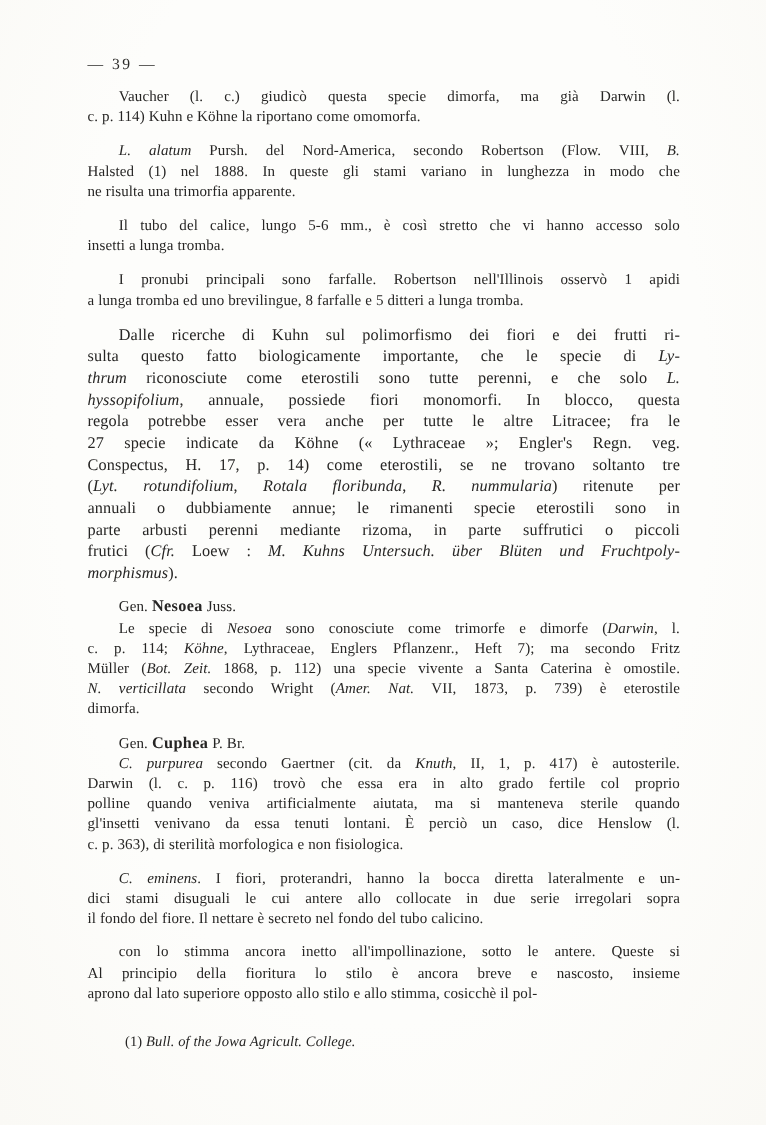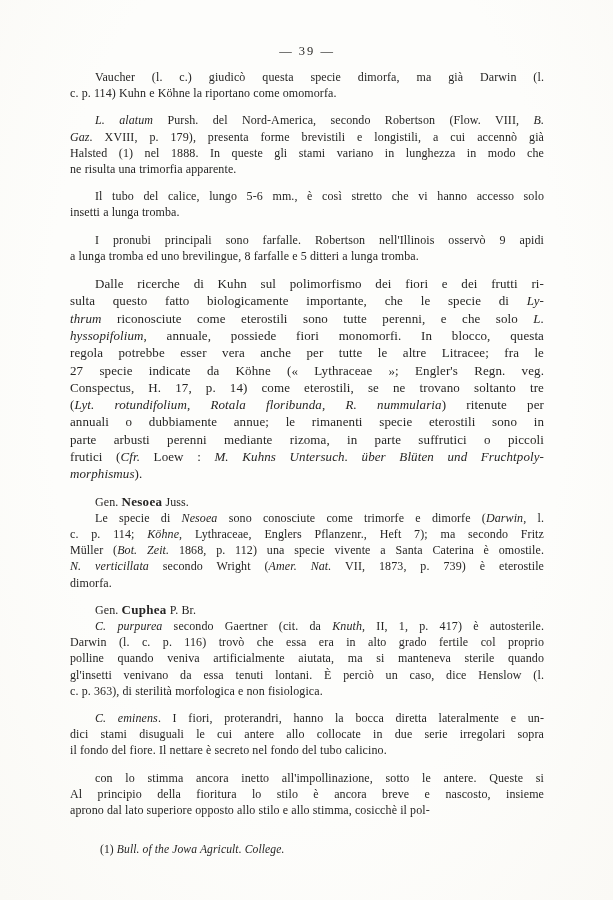--- a/index.html
+++ b/index.html
@@ -8,21 +8,21 @@
     width:613px;height:900px;
     margin:0 auto;
     background:#fcfbf8;
     background-image:radial-gradient(ellipse at 50% 40%, #fdfdfb 60%, #faf9f5 100%);
     font-family:"Liberation Serif","DejaVu Serif",serif;
     color:#262524;
     overflow:hidden;
   }
   .page-number{
     position:absolute;top:44px;left:70px;width:474px;
-    text-align:center;font-size:12.5px;letter-spacing:2px;color:#2b2a28;
+    text-align:left;font-size:12.5px;letter-spacing:2px;color:#2b2a28;
   }
   .text-block{position:absolute;top:60px;left:70px;width:474px;}
   .para{margin:0;font-size:12px;line-height:16.2px;letter-spacing:.1px;}
   .para .line{display:block;text-align:justify;text-align-last:justify;text-indent:0;}
   .para .line:first-child{text-indent:25px;}
   .para .line.last{text-align-last:left;}
   .para.note-gap{margin-top:9px;}
   .para.note + .para.note{margin-top:11px;}
   .para.main{margin-top:11px;font-size:13px;line-height:17.3px;}
   .para.heading{margin-top:11px;}
@@ -37,30 +37,29 @@
 
 <div class="sheet">
   <div class="page-number">— 39 —</div>
   <div class="text-block">
       <p class="para note note-gap">
         <span class="line"><span>Vaucher (l. c.) giudicò questa specie dimorfa, ma già Darwin (l.</span></span>
         <span class="line last"><span>c. p. 114) Kuhn e Köhne la riportano come omomorfa.</span></span>
       </p>
       <p class="para note note-gap">
         <span class="line"><i>L. alatum</i><span> Pursh. del Nord-America, secondo Robertson (Flow. VIII, </span><i>B.</i></span>
-        <span class="line"><i>Gaz.</i><span> XVIII, p. 179), presenta forme brevistili e longistili, a cui accennò già</span></span>
         <span class="line"><span>Halsted (1) nel 1888. In queste gli stami variano in lunghezza in modo che</span></span>
         <span class="line last"><span>ne risulta una trimorfia apparente.</span></span>
       </p>
       <p class="para note">
         <span class="line"><span>Il tubo del calice, lungo 5-6 mm., è così stretto che vi hanno accesso solo</span></span>
         <span class="line last"><span>insetti a lunga tromba.</span></span>
       </p>
       <p class="para note">
-        <span class="line"><span>I pronubi principali sono farfalle. Robertson nell'Illinois osservò 9 apidi</span></span>
+        <span class="line"><span>I pronubi principali sono farfalle. Robertson nell'Illinois osservò 1 apidi</span></span>
         <span class="line last"><span>a lunga tromba ed uno brevilingue, 8 farfalle e 5 ditteri a lunga tromba.</span></span>
       </p>
       <p class="para main">
         <span class="line"><span>Dalle ricerche di Kuhn sul polimorfismo dei fiori e dei frutti ri-</span></span>
         <span class="line"><span>sulta questo fatto biologicamente importante, che le specie di </span><i>Ly-</i></span>
         <span class="line"><i>thrum</i><span> riconosciute come eterostili sono tutte perenni, e che solo </span><i>L.</i></span>
         <span class="line"><i>hyssopifolium</i><span>, annuale, possiede fiori monomorfi. In blocco, questa</span></span>
         <span class="line"><span>regola potrebbe esser vera anche per tutte le altre Litracee; fra le</span></span>
         <span class="line"><span>27 specie indicate da Köhne (« Lythraceae »; Engler's Regn. veg.</span></span>
         <span class="line"><span>Conspectus, H. 17, p. 14) come eterostili, se ne trovano soltanto tre</span></span>

